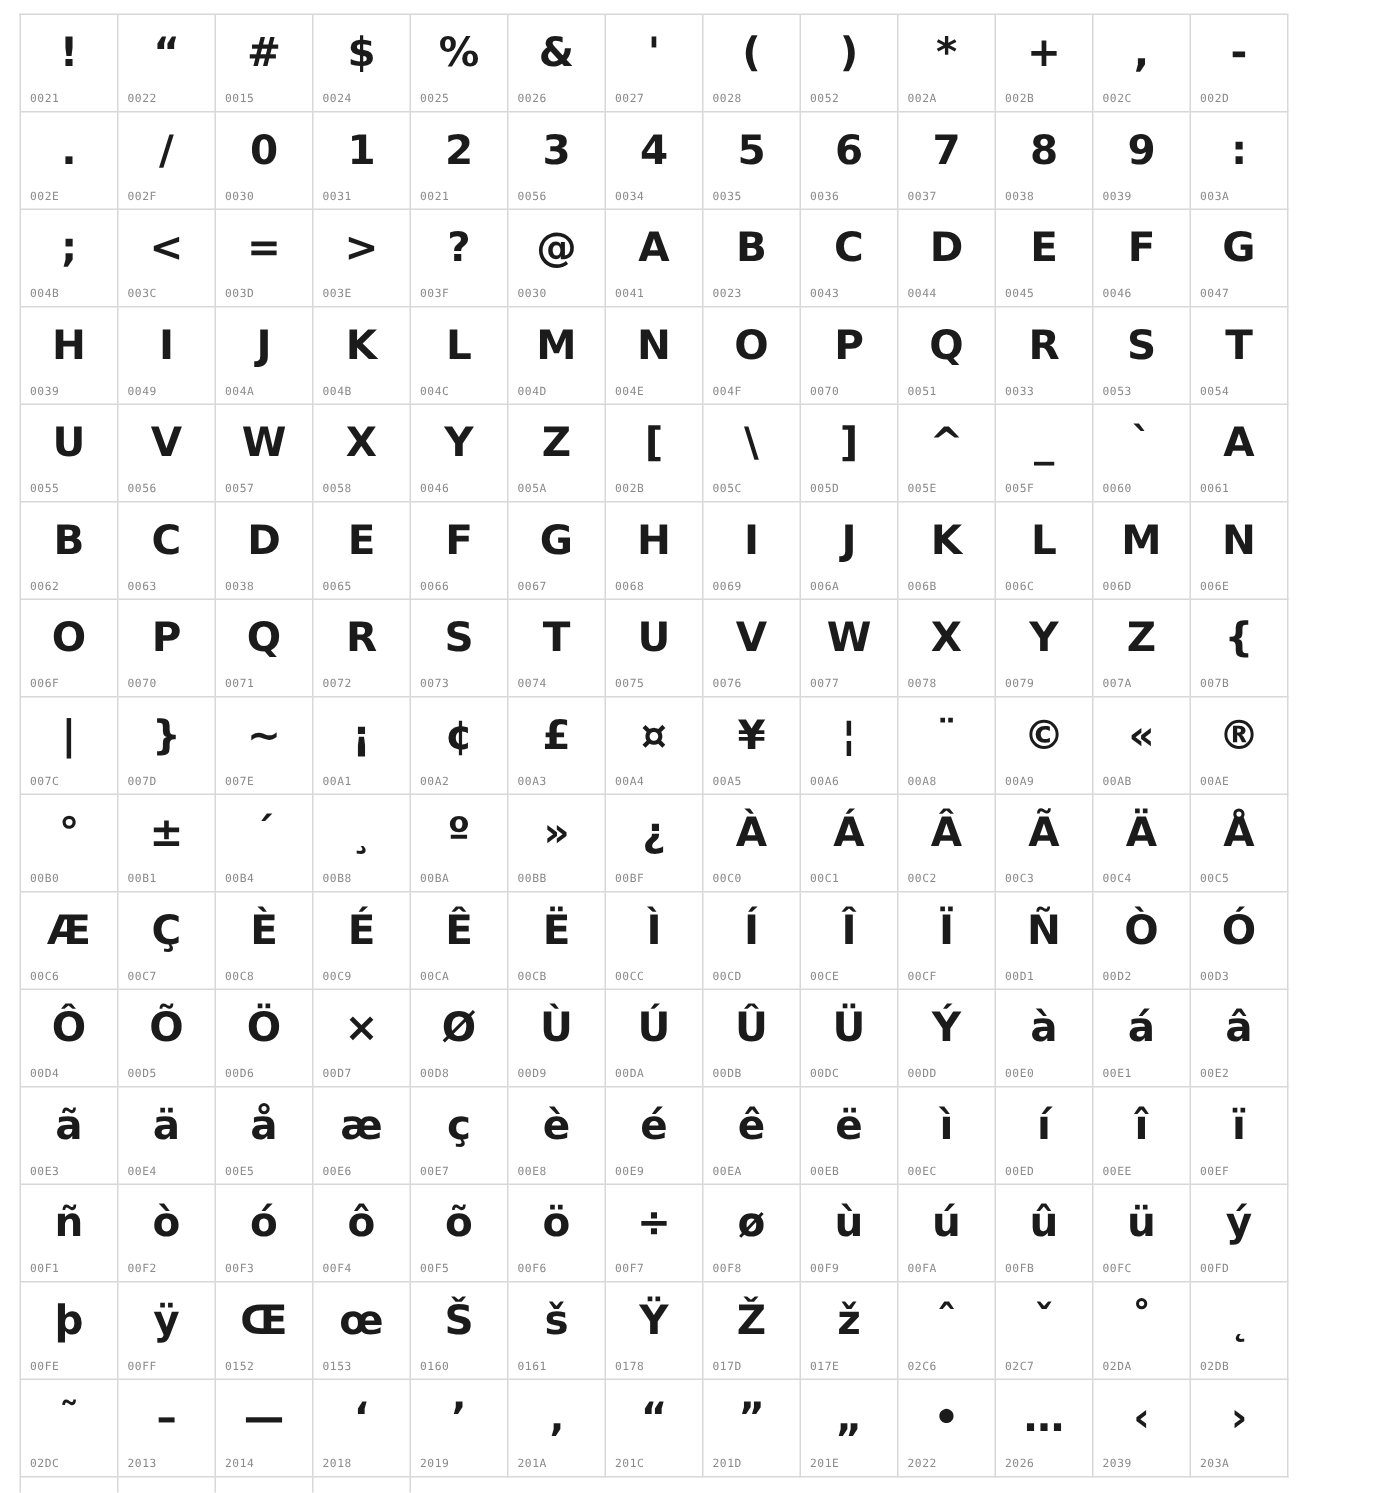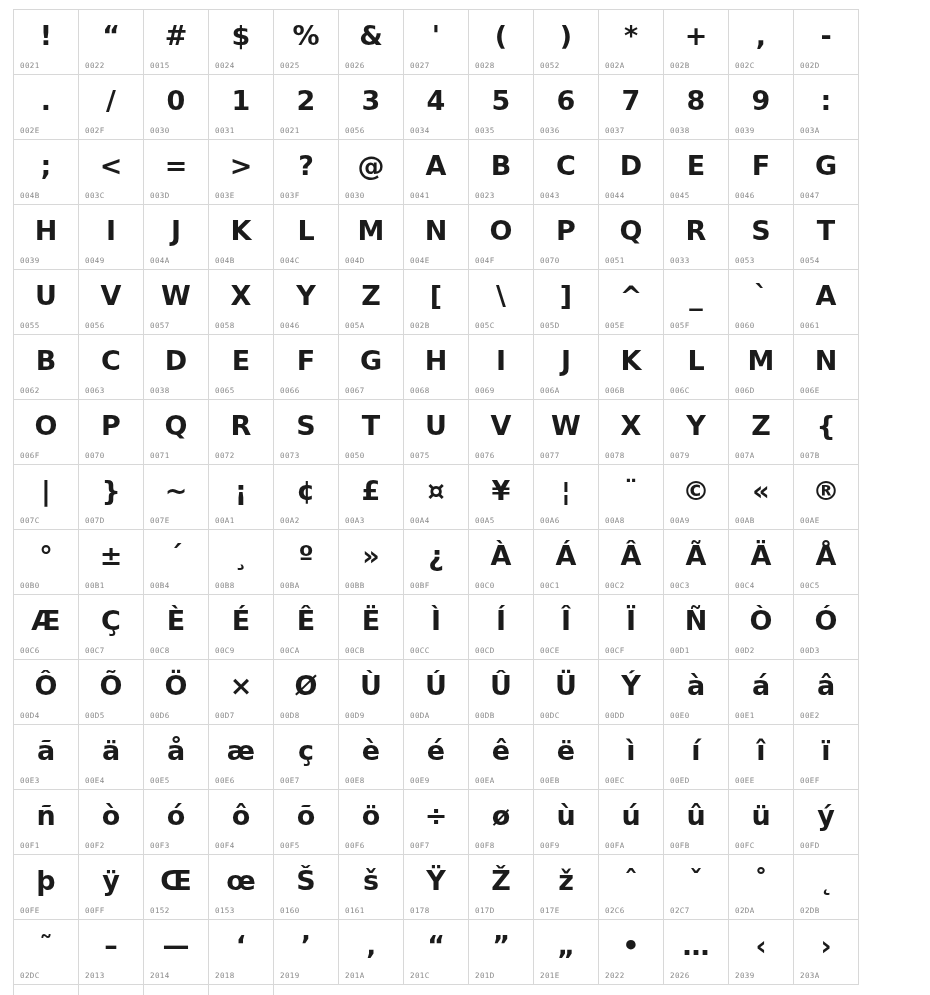--- a/index.html
+++ b/index.html
@@ -385,21 +385,21 @@
     <div class="cell">
       <div class="glyph">R</div>
       <div class="code">0072</div>
     </div>
     <div class="cell">
       <div class="glyph">S</div>
       <div class="code">0073</div>
     </div>
     <div class="cell">
       <div class="glyph">T</div>
-      <div class="code">0050</div>
+      <div class="code">0074</div>
     </div>
     <div class="cell">
       <div class="glyph">U</div>
       <div class="code">0075</div>
     </div>
     <div class="cell">
       <div class="glyph">V</div>
       <div class="code">0076</div>
     </div>
     <div class="cell">

